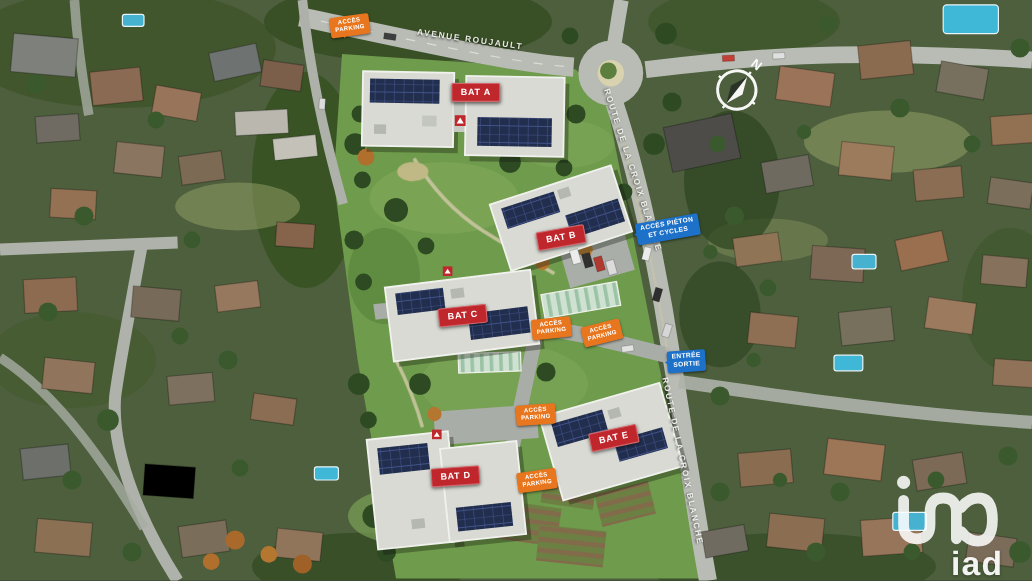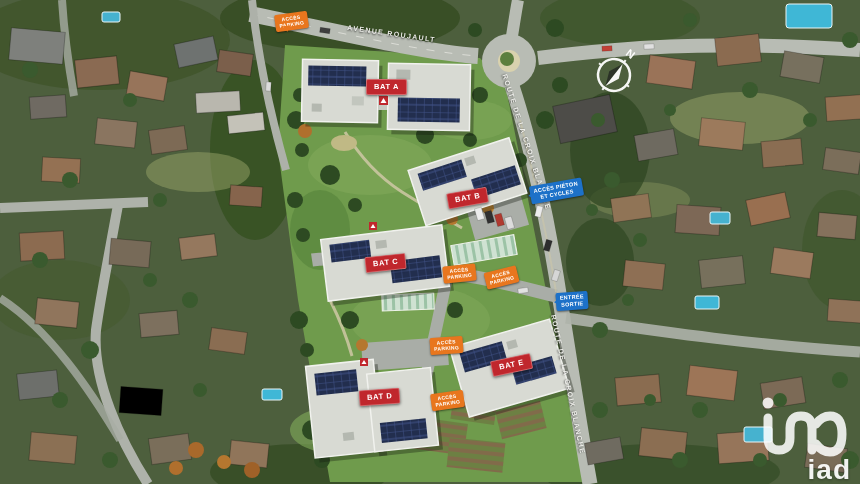--- a/index.html
+++ b/index.html
@@ -23,21 +23,21 @@
   .tag.orange{background:#e8761e;}
   .tag.blue{background:#1d71c8;font-size:5.5px;}
   .tag .ln{display:block;}
   .tag.blue::before{content:"";position:absolute;left:-6px;top:50%;margin-top:-4px;
        border:4px solid transparent;border-right:6px solid #1d71c8;}
   .tag.pointer-down::after{content:"";position:absolute;bottom:-5px;left:7px;
        border:4px solid transparent;border-top:6px solid #e8761e;}
   
   .compass{position:absolute;left:585px;top:44px;width:58px;height:58px;}
   
-  .logo{position:absolute;right:6px;bottom:0;width:98px;opacity:.93;}
+  .logo{position:absolute;right:21px;bottom:0;width:98px;opacity:.93;}
   .logo .brand{color:#fff;font-weight:bold;font-size:28px;line-height:1;
        text-align:right;padding-right:3px;margin-top:-8px;letter-spacing:1px;}
 </style>
 </head>
 <body>
 
 <div class="stage">
 
 <svg class="base" width="860" height="484" viewBox="0 0 860 484">
   <defs>
@@ -324,21 +324,21 @@
     <rect x="496" y="214" width="7" height="12" fill="#b03a30" transform="rotate(-16 499 220)"></rect>
     <rect x="506" y="217" width="7" height="12" fill="#dcdcdc" transform="rotate(-16 509 223)"></rect>
     <rect x="266" y="82" width="5" height="9" fill="#dcdcdc" transform="rotate(4 268 86)"></rect>
   </g>
 </svg>
 
 <span class="street" style="left:347px;top:30px;transform:rotate(8deg);">AVENUE ROUJAULT</span>
 <span class="street" style="left:466px;top:124px;transform:rotate(72deg);transform-origin:center;width:112px;">ROUTE DE LA CROIX BLANCHE</span>
 <span class="street" style="left:509px;top:366px;transform:rotate(78deg);transform-origin:center;width:112px;">ROUTE DE LA CROIX BLANCHE</span>
 
-<span class="bat-badge" style="left:366px;top:69px;margin-top:10px;">BAT A</span>
+<span class="bat-badge" style="left:376px;top:69px;">BAT A</span>
 <span class="bat-badge" style="left:447px;top:190px;transform:rotate(-10deg);">BAT B</span>
 <span class="bat-badge" style="left:365px;top:255px;transform:rotate(-6deg);">BAT C</span>
 <span class="bat-badge" style="left:359px;top:389px;transform:rotate(-4deg);">BAT D</span>
 <span class="bat-badge" style="left:491px;top:357px;transform:rotate(-12deg);">BAT E</span>
 
 <span class="tag orange pointer-down" style="left:275px;top:13px;transform:rotate(-8deg);">
   <span class="ln">ACCÈS</span>
   <span class="ln">PARKING</span>
 </span>
 <span class="tag orange" style="left:443px;top:265px;transform:rotate(-6deg);">

